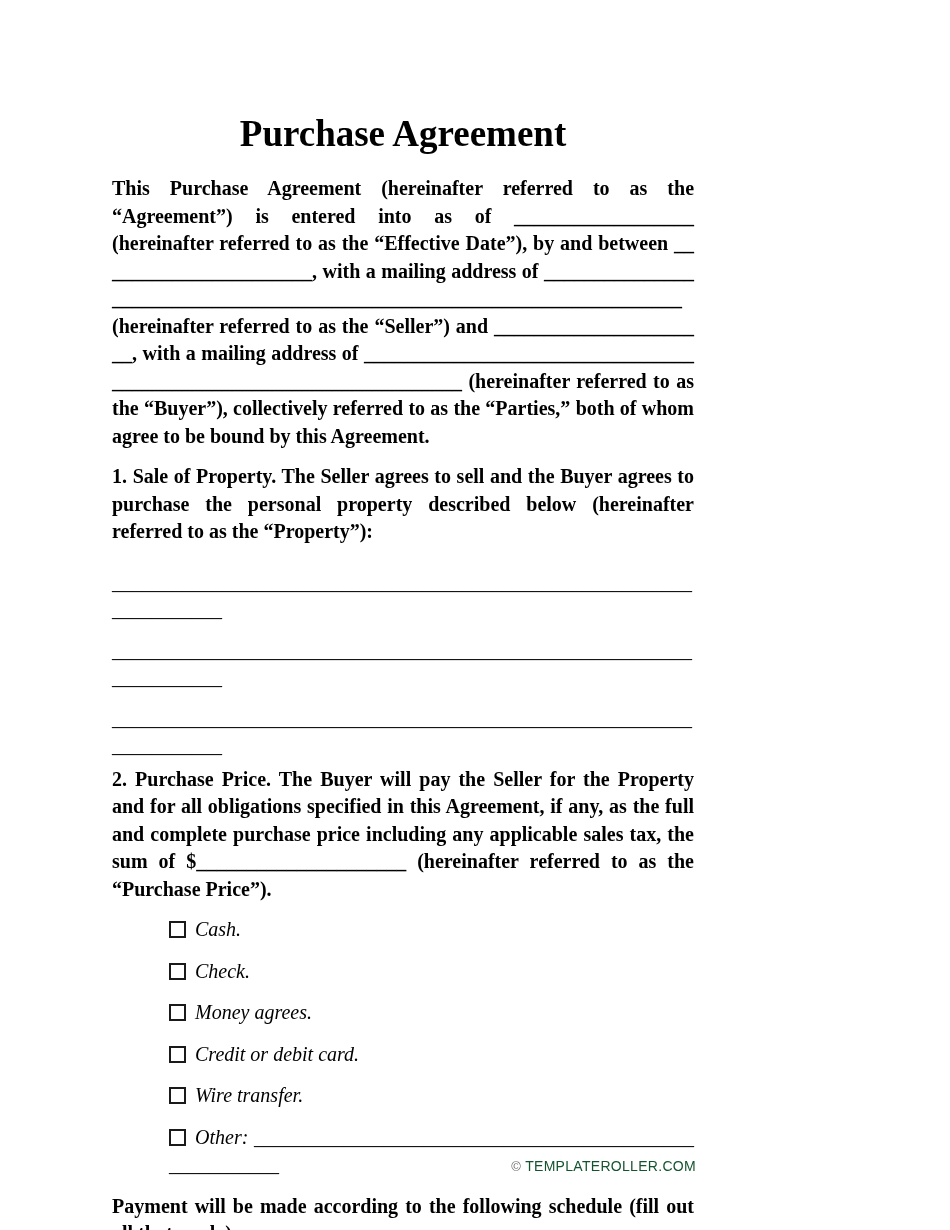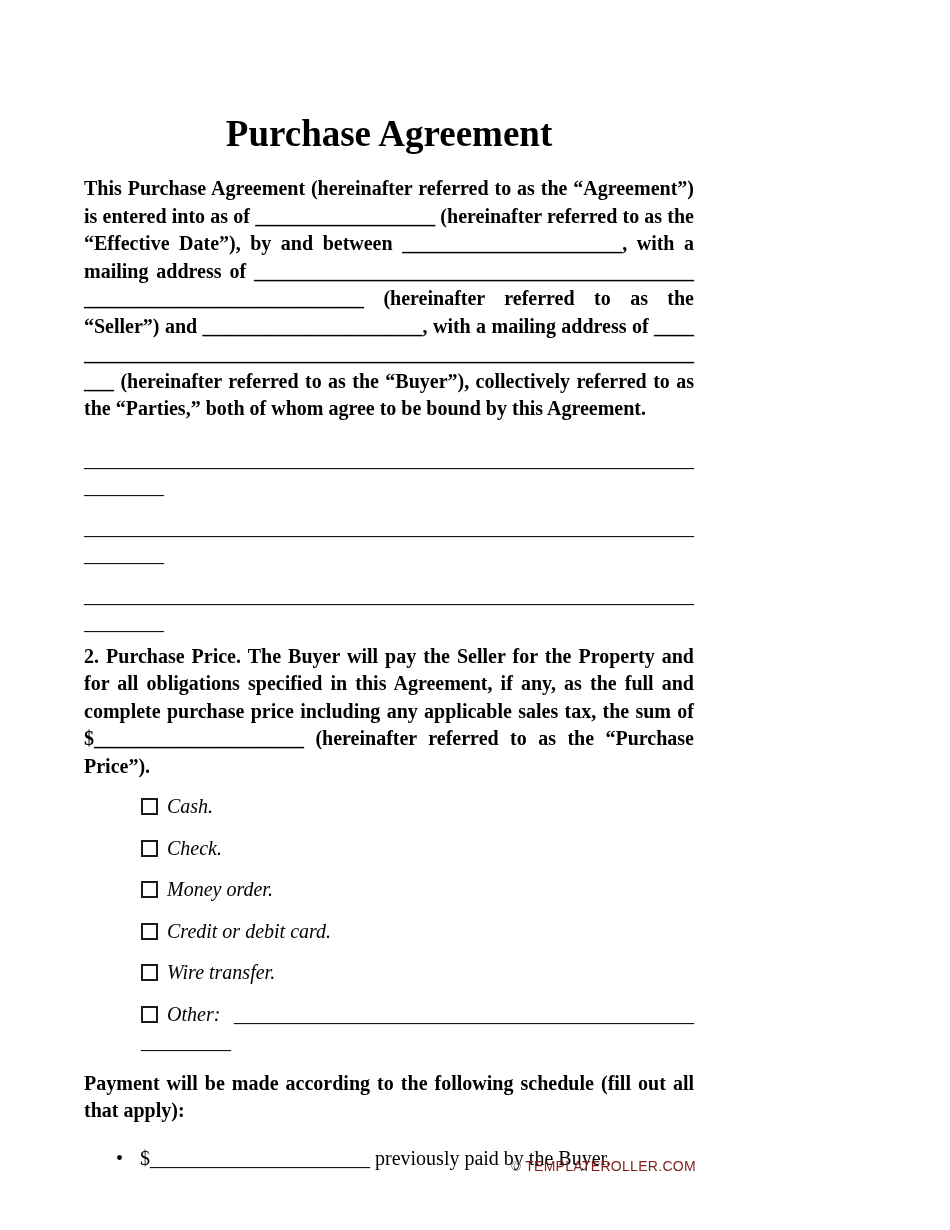--- a/index.html
+++ b/index.html
@@ -2,21 +2,21 @@
 <html><head>
 <meta charset="utf-8">
 <style>
   html, body { margin: 0; padding: 0; background: #ffffff; }
   .page {
     position: relative;
     width: 832px;
     height: 1230px;
     background: #ffffff;
     box-sizing: border-box;
-    padding: 112px 138px 0 84px;
+    padding: 112px 138px 0 112px;
     font-family: "Liberation Serif", serif;
     font-size: 20px;
     line-height: 27.5px;
     color: #000000;
     overflow: hidden;
   }
   h1.doc-title {
     font-family: "Liberation Serif", serif;
     font-size: 37px;
     line-height: 43px;
@@ -60,45 +60,46 @@
   .footer {
     position: absolute;
     top: 1153px;
     right: 136px;
     font-family: "Liberation Sans", sans-serif;
     font-size: 14px;
     letter-spacing: 0.3px;
     white-space: nowrap;
   }
   .copy-mark { color: #6d6d6d; font-size: 13px; }
-  .brand-link { color: #7f1d1d; text-decoration: none; cursor: pointer; }
+  .brand-link { color: #14532d; text-decoration: none; cursor: pointer; }
 </style>
 </head>
 <body>
 
 <div class="page">
 
   <h1 class="doc-title">Purchase Agreement</h1>
 
   <p class="para"><span>This </span><b>Purchase Agreement</b><span> (hereinafter referred to as the “Agreement”) is entered into as of </span><span class="blank">__________________</span><span> (hereinafter referred to as the “Effective Date”), by and between </span><span class="blank">______________________</span><span>, with a mailing address of </span><span class="blank">________________________________________________________________________</span><span> (hereinafter referred to as the “Seller”) and </span><span class="blank">______________________</span><span>, with a mailing address of </span><span class="blank">____________________________________________________________________</span><span> (hereinafter referred to as the “Buyer”), collectively referred to as the “Parties,” both of whom agree to be bound by this Agreement.</span></p>
 
+  <p class="para"><b>1. Sale of Property.</b><span> The Seller agrees to sell and the Buyer agrees to purchase the personal property described below (hereinafter referred to as the “Property”):</span></p>
 
   <div class="prop-lines">
     <p class="prop-line"><span class="blank">_____________________________________________________________________</span></p>
     <p class="prop-line"><span class="blank">_____________________________________________________________________</span></p>
     <p class="prop-line"><span class="blank">_____________________________________________________________________</span></p>
   </div>
 
   <p class="para"><span>2. Purchase Price. The Buyer will pay the Seller for the Property and for all obligations specified in this Agreement, if any, as the full and complete purchase price including any applicable sales tax, the sum of $</span><span class="blank">_____________________</span><span> (hereinafter referred to as the “Purchase Price”).</span></p>
 
 
   <div class="check-list">
     <div class="check-item"><span class="checkbox"></span><span>Cash.</span></div>
     <div class="check-item"><span class="checkbox"></span><span>Check.</span></div>
-    <div class="check-item"><span class="checkbox"></span><span>Money order.</span></div>
+    <div class="check-item"><span class="checkbox"></span><span>Money agrees.</span></div>
     <div class="check-item"><span class="checkbox"></span><span>Credit or debit card.</span></div>
     <div class="check-item"><span class="checkbox"></span><span>Wire transfer.</span></div>
     <div class="check-item"><span class="checkbox"></span><span>Other:</span><span> </span><span class="blank">_______________________________________________________</span></div>
   </div>
 
   <p class="para schedule">Payment will be made according to the following schedule (fill out all that apply):</p>
 
   <div class="bullet-item"><span class="bullet-glyph">•</span><span>$</span><span class="blank">______________________</span><span> previously paid by the Buyer.</span></div>
 
   <div class="footer"><span class="copy-mark">©</span><span> </span><span class="brand-link">TEMPLATEROLLER.COM</span></div>

